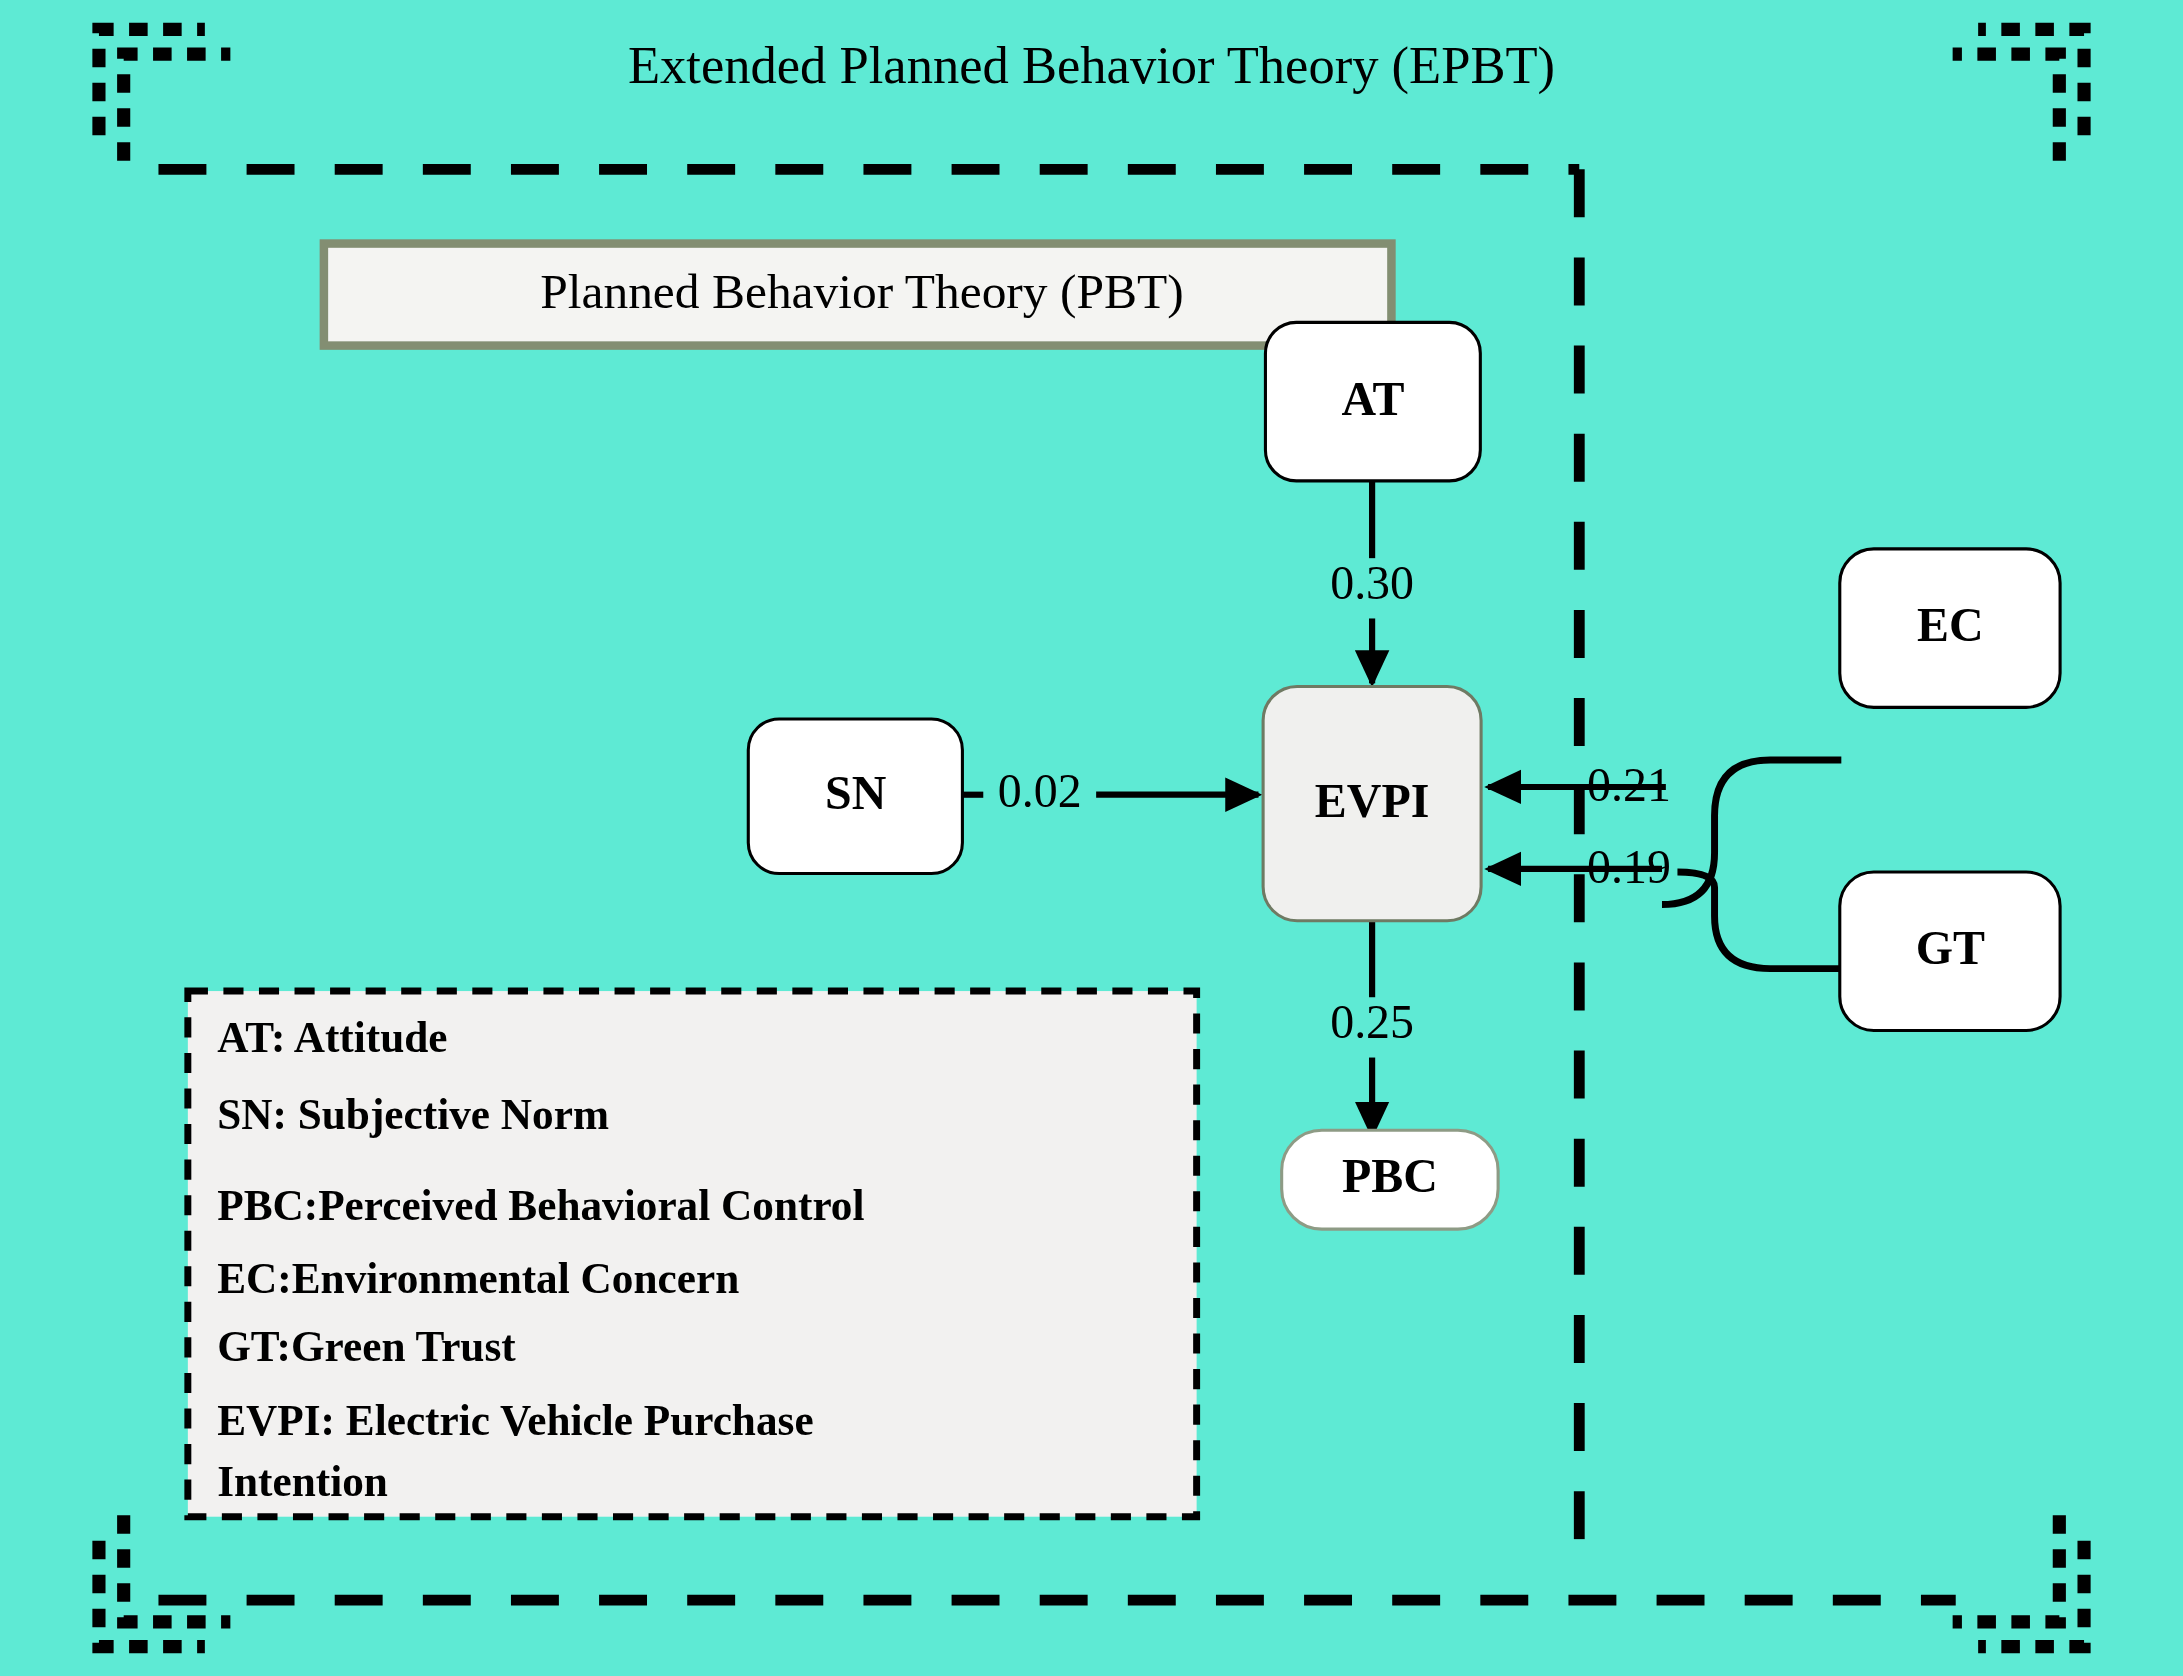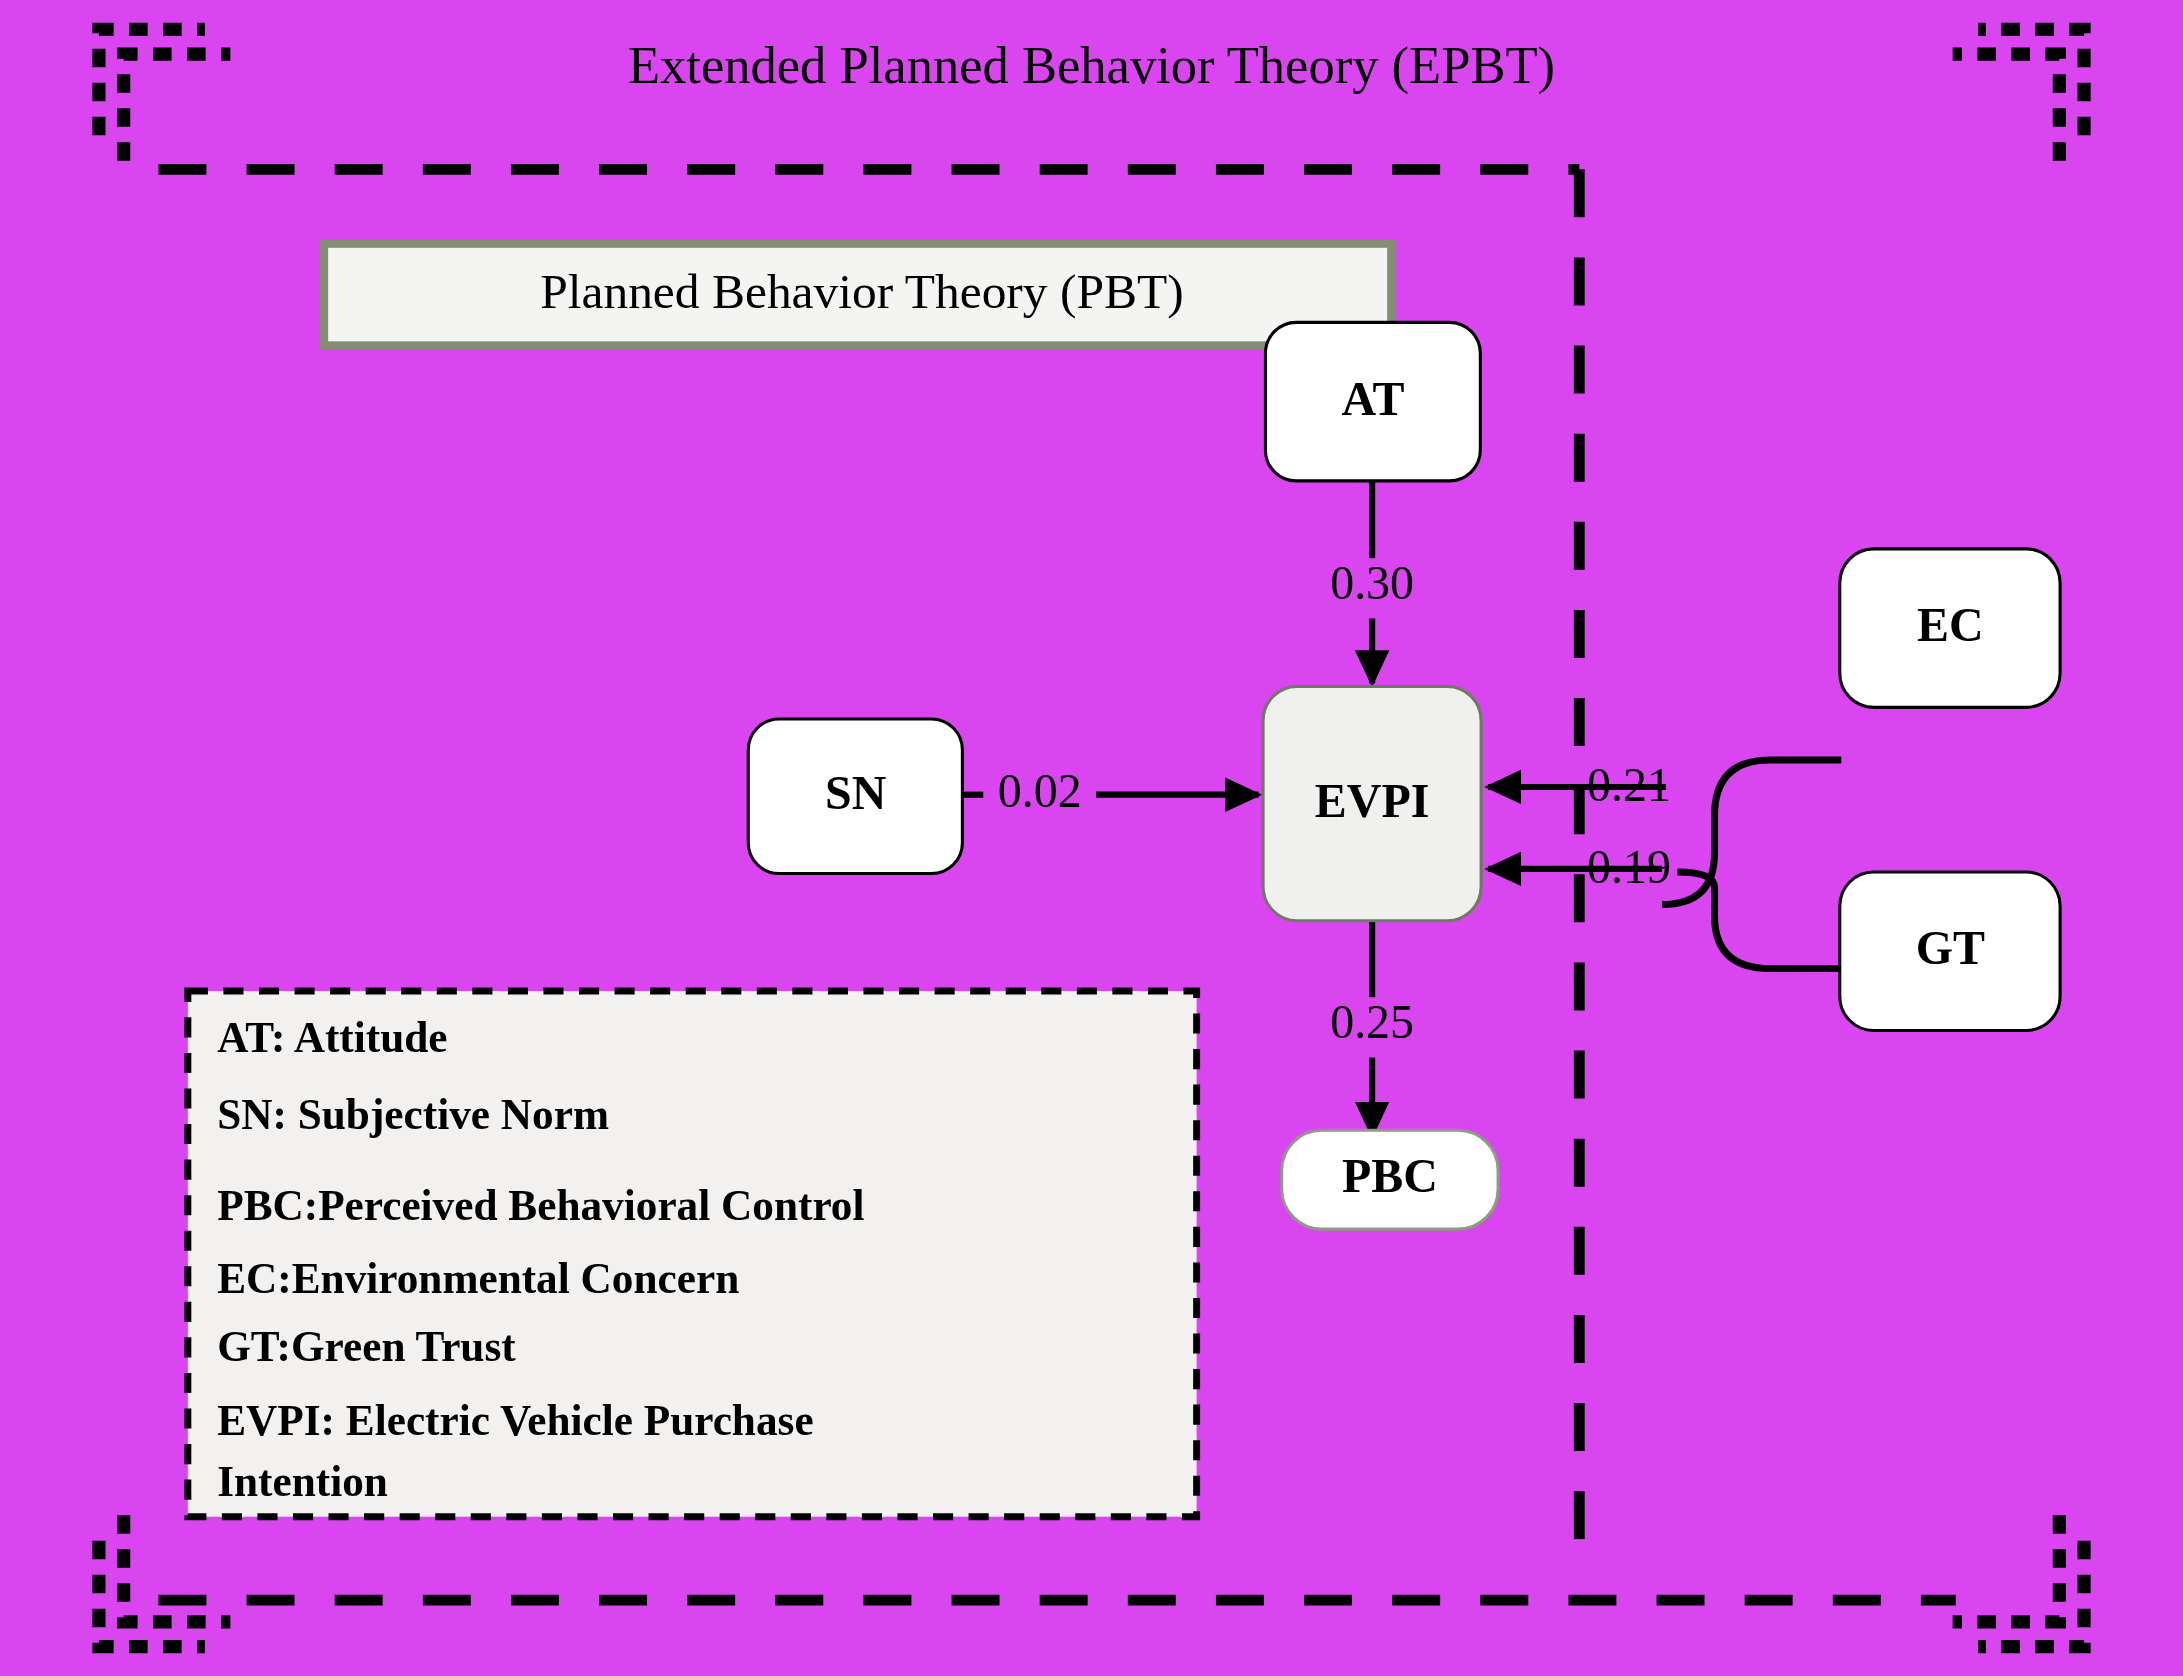--- a/index.html
+++ b/index.html
@@ -8,21 +8,21 @@
     padding: 0;
     background: #ffffff;
   }
   body {
     font-family: "Liberation Serif", "DejaVu Serif", serif;
   }
   #stage {
     position: relative;
     width: 2183px;
     height: 1676px;
-    background: #d946ef;
+    background: #5eead4;
     overflow: hidden;
   }
   #diagram {
     position: absolute;
     inset: 0;
     width: 2183px;
     height: 1676px;
     display: block;
   }
   .fig-title {

